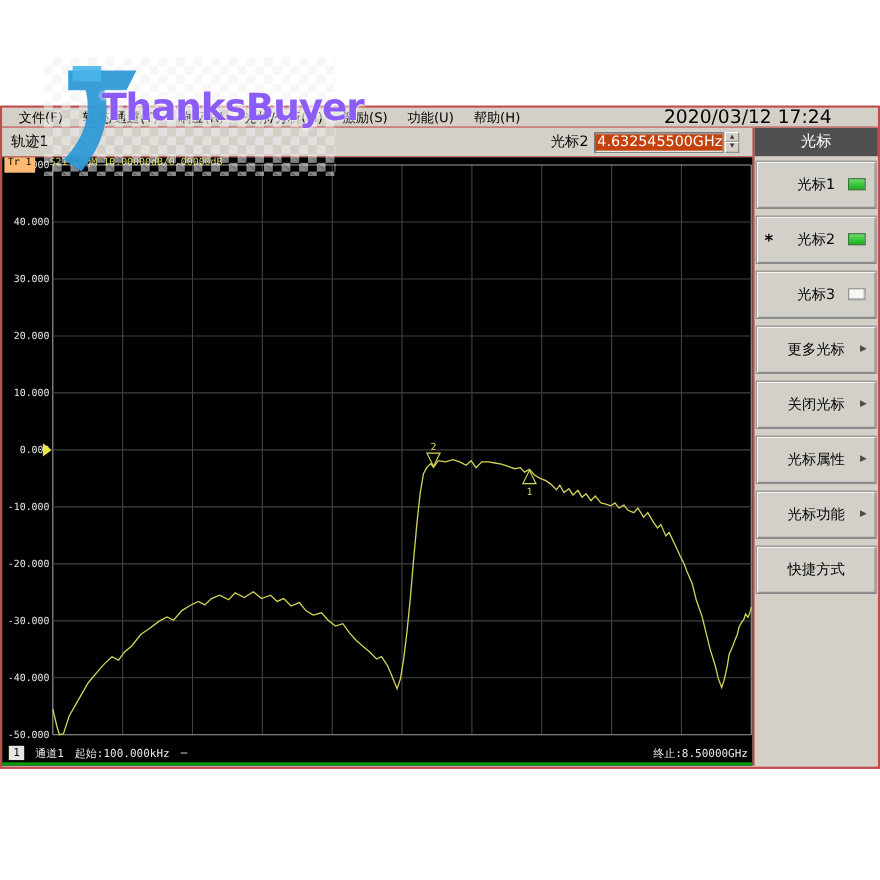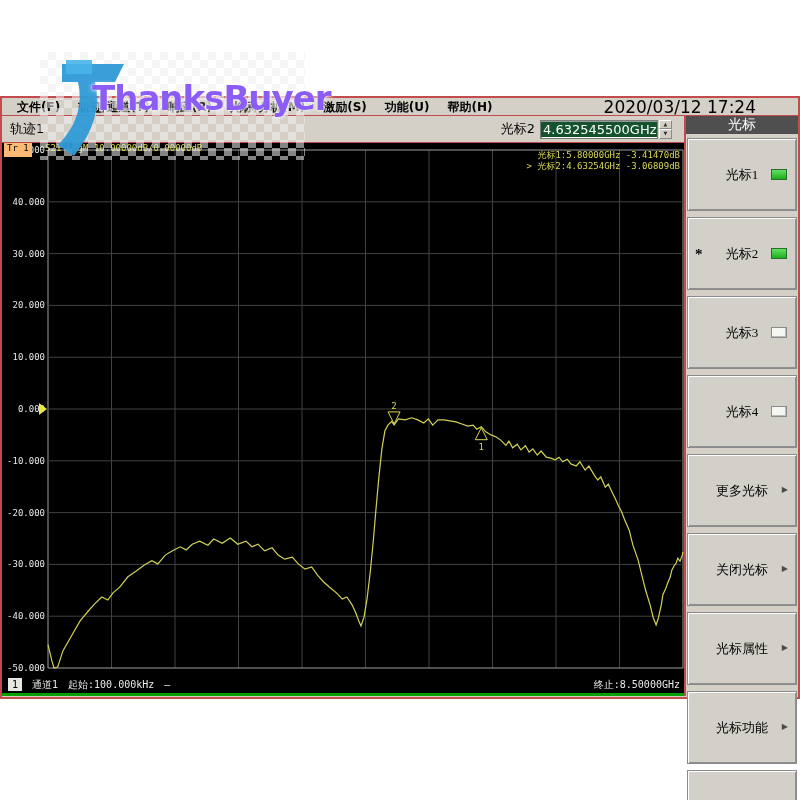--- a/index.html
+++ b/index.html
@@ -6,35 +6,35 @@
   html,body { width:800px; height:800px; background:#ffffff; font-family:"DejaVu Sans",sans-serif; overflow:hidden; }
   .page { position:relative; width:800px; height:800px; background:#fff; }
 
   
   .app { position:absolute; left:0; top:96px; width:800px; height:603px;
          border:2px solid #c24b4b; background:#d4d0c8; }
 
   
   .menubar { position:relative; height:18px; line-height:18px; border-bottom:1px solid #c24b4b;
              background:#d4d0c8; font-size:12px; color:#000; white-space:nowrap; padding-left:6px; }
-  .menu-item { display:inline-block; padding:0 9px; cursor:default;font-weight:bold; }
+  .menu-item { display:inline-block; padding:0 9px; cursor:default; }
   .menu-date { position:absolute; right:42px; top:0; font-size:17px; }
 
   .content { display:flex; height:580px; }
   .left-col { width:682px; display:flex; flex-direction:column;justify-content:flex-end; }
 
   
   .toolbar { height:27px; border-bottom:1px solid #c24b4b; background:#d4d0c8;
              display:flex; align-items:center; font-size:13px; }
   .trace-combo { margin-left:8px; color:#000; }
   .marker-entry { margin-left:auto; margin-right:12px; display:flex; align-items:center; }
   .marker-entry-label { margin-right:5px; }
   .marker-input { width:118px; height:19px; background:#fff; border:1px solid #7a7a7a;
                   box-shadow:inset 1px 1px 0 #9a9a9a; display:flex; align-items:center; overflow:hidden; }
-  .marker-input .sel { background:#14532d; color:#fff; font-size:13px; padding:0 2px; white-space:nowrap; }
+  .marker-input .sel { background:#c2410c; color:#fff; font-size:13px; padding:0 2px; white-space:nowrap; }
   .spinner { width:13px; height:19px; display:flex; flex-direction:column; margin-left:1px; }
   .spin-btn { flex:1; background:#d4d0c8; border:1px solid #888; border-top-color:#fff; border-left-color:#fff;
               font-size:5px; line-height:7px; text-align:center; color:#333; cursor:default; }
 
   
   .plot { position:relative; height:553px; background:#000; overflow:hidden; }
   .plot svg { position:absolute; left:0; top:0; overflow:visible; }
   .trace-header { position:absolute; left:2px; top:0; height:10px; font-family:"DejaVu Sans Mono",monospace;
                   font-size:9px; line-height:10px; white-space:nowrap; z-index:3; }
   .tr-badge { background:#fdba74; color:#000; padding:4px 3px; }
@@ -47,23 +47,23 @@
   .pstatus .gap { margin-left:10px; }
   .pstatus .spacer { flex:1; }
   .pstatus .stop { margin-right:4px; }
   .greenline { position:absolute; left:0; right:0; bottom:0; height:3px; background:#00a000; z-index:3; }
 
   
   .sidebar { width:114px; border-left:2px solid #c24b4b; background:#d4d0c8; display:flex; flex-direction:column; }
   .sb-header { height:26px; background:#4f4f4f; color:#fff; font-size:14px;
                display:flex; align-items:center; justify-content:center; }
   .sb-body { padding-top:4px; }
-  .sb-btn { position:relative; height:73px; margin:0 1px 6px 1px; background:#d3d0c9;
+  .sb-btn { position:relative; height:44px; margin:0 1px 6px 1px; background:#d3d0c9;
             border:1px solid #8a8a8a; box-shadow:inset 1px 1px 0 #ffffff, inset -1px -1px 0 #909090;
-            display:flex; align-items:center; justify-content:center; font-size:13px; color:#000; cursor:default;font-family:Liberation Serif, serif; }
+            display:flex; align-items:center; justify-content:center; font-size:13px; color:#000; cursor:default; }
   .sb-btn .led { position:absolute; right:9px; top:50%; margin-top:-6px; width:16px; height:11px;
                  border:1px solid #2d6b2d; background:linear-gradient(#63e063,#1cae1c); }
   .sb-btn .led.off { border:1px solid #8a8a8a; background:#f6f6f2; box-shadow:inset -1px -1px 0 #bbb; }
   .sb-btn .arrow { position:absolute; right:8px; top:50%; margin-top:-6px; font-size:8px; color:#4a4a4a; }
   .sb-btn .star { position:absolute; left:7px; top:50%; margin-top:-8px; font-size:15px; font-weight:bold; }
 
   
   .watermark { position:absolute; left:40px; top:52px; width:265px; height:108px; z-index:50; pointer-events:none; }
   .checker { position:absolute; inset:0; opacity:.55;
      background-image:
@@ -143,24 +143,20 @@
               <line x1="46" y1="525" x2="681" y2="525" stroke="#a0a0a0" stroke-width="1"></line>
               <text x="43" y="528" text-anchor="end" font-size="9" fill="#e8e8e8" font-family="DejaVu Sans Mono, monospace">-50.000</text>
               <polygon points="37,260 37,272 45,266" fill="#e8e840"></polygon>
               <polygon points="690,258 690,270 682,264" fill="#e8e840"></polygon>
               <polyline points="46.0,501.7 49.7,517.2 52.0,525.0 55.7,524.0 60.9,507.9 67.7,496.0 78.1,477.9 86.3,468.0 93.1,460.3 99.8,454.0 105.8,457.1 111.0,449.9 117.7,444.2 125.9,433.8 134.2,428.1 142.4,421.9 149.8,417.8 155.8,420.9 163.3,412.1 170.0,407.9 178.2,403.8 184.2,406.9 190.2,401.2 197.7,398.1 205.9,402.2 211.8,396.0 220.1,400.2 228.3,395.0 235.8,401.2 244.0,398.1 249.9,403.8 255.9,401.2 262.6,407.9 270.1,404.8 276.1,412.1 282.8,416.2 290.3,414.1 296.3,420.9 303.0,426.1 309.7,424.0 315.7,432.3 321.7,439.0 327.6,444.2 334.4,449.9 340.3,456.1 344.8,454.0 350.1,461.8 353.8,470.1 356.8,477.9 359.0,483.0 362.0,474.2 365.0,456.1 368.0,431.2 371.0,401.2 374.0,366.0 376.9,333.9 379.9,305.9 382.9,287.8 385.9,282.1 389.6,278.4 392.1,281.9 396.4,275.8 403.1,276.9 409.8,274.8 415.8,276.9 421.8,280.0 426.3,275.8 430.7,282.1 436.0,276.9 441.9,276.9 447.9,277.9 453.9,278.9 459.9,281.0 465.8,283.1 471.1,282.1 474.8,286.2 479.3,283.7 483.8,288.8 489.0,291.9 494.2,294.0 498.7,297.1 503.9,302.3 506.9,298.1 510.7,304.8 515.2,301.2 518.9,306.9 523.4,302.8 527.1,309.0 530.8,305.9 535.3,312.1 539.1,308.0 544.3,314.2 548.8,315.2 553.3,316.8 557.0,314.2 560.7,318.8 565.2,316.2 568.9,320.9 574.2,323.0 577.9,318.8 583.1,327.1 586.9,323.0 592.1,331.8 595.8,337.0 598.8,333.9 603.3,344.2 606.3,341.1 610.0,348.9 613.0,355.1 616.0,361.8 619.7,369.1 622.7,376.9 627.2,387.2 630.9,402.2 636.2,417.3 639.9,432.3 643.6,447.3 648.1,461.8 651.1,474.2 654.1,482.0 656.3,475.3 659.3,461.8 660.8,452.0 663.8,445.2 666.1,439.0 668.3,433.8 669.8,427.1 672.0,423.0 674.3,419.8 675.8,415.2 678.0,418.3 680.3,412.1 681.0,409.0" fill="none" stroke="#d2d258" stroke-width="1.2"></polyline>
               <polygon points="473.29411764705884,296.68814599999996 485.29411764705884,296.68814599999996 479.29411764705884,284.68814599999996" fill="none" stroke="#d8d850" stroke-width="1"></polygon>
               <text x="479.29411764705884" y="306.68814599999996" text-anchor="middle" font-size="9" fill="#d8d850" font-family="DejaVu Sans Mono, monospace">1</text>
               <polygon points="386.07798823529413,268.8927062 398.07798823529413,268.8927062 392.07798823529413,280.8927062" fill="none" stroke="#d8d850" stroke-width="1"></polygon>
               <text x="392.07798823529413" y="265.8927062" text-anchor="middle" font-size="9" fill="#d8d850" font-family="DejaVu Sans Mono, monospace">2</text>
             </svg>
-          <div class="readout" id="readout">
-              <div>光标1:5.80000GHz  -3.41470dB</div>
-              <div>&gt; 光标2:4.63254GHz  -3.06809dB</div>
-            </div>
           <div class="pstatus">
             <span class="ch-box">1</span>
             <span class="gap">通道1</span>
             <span class="gap">起始:100.000kHz</span>
             <span class="gap">—</span>
             <span class="spacer"></span>
             <span class="stop">终止:8.50000GHz</span>
           </div>
           <div class="greenline"></div>
         </div>
@@ -177,24 +173,20 @@
             <div class="sb-btn">
               <span class="star">*</span>
               <span>光标2</span>
               <span class="led"></span>
             </div>
             <div class="sb-btn">
               <span>光标3</span>
               <span class="led off"></span>
             </div>
             <div class="sb-btn">
-              <span>光标4</span>
-              <span class="led off"></span>
-            </div>
-            <div class="sb-btn">
               <span>更多光标</span>
               <span class="arrow">▶</span>
             </div>
             <div class="sb-btn">
               <span>关闭光标</span>
               <span class="arrow">▶</span>
             </div>
             <div class="sb-btn">
               <span>光标属性</span>
               <span class="arrow">▶</span>

